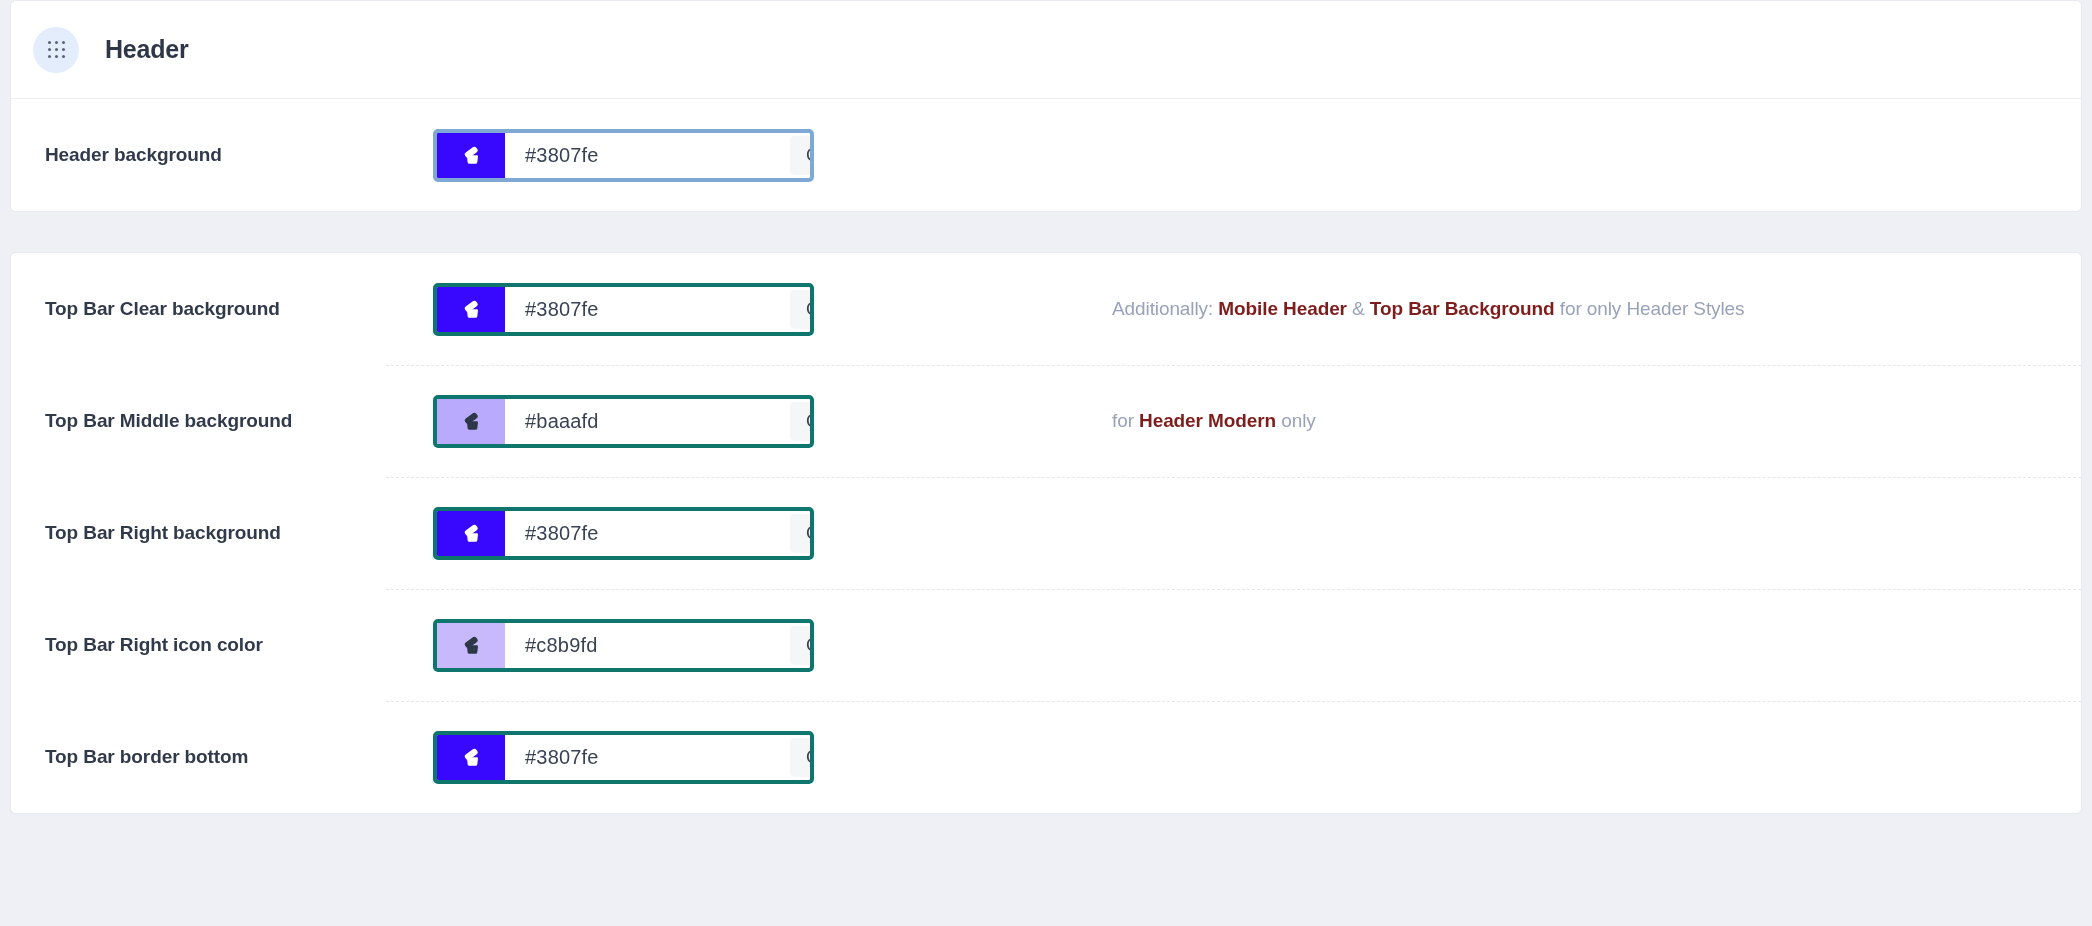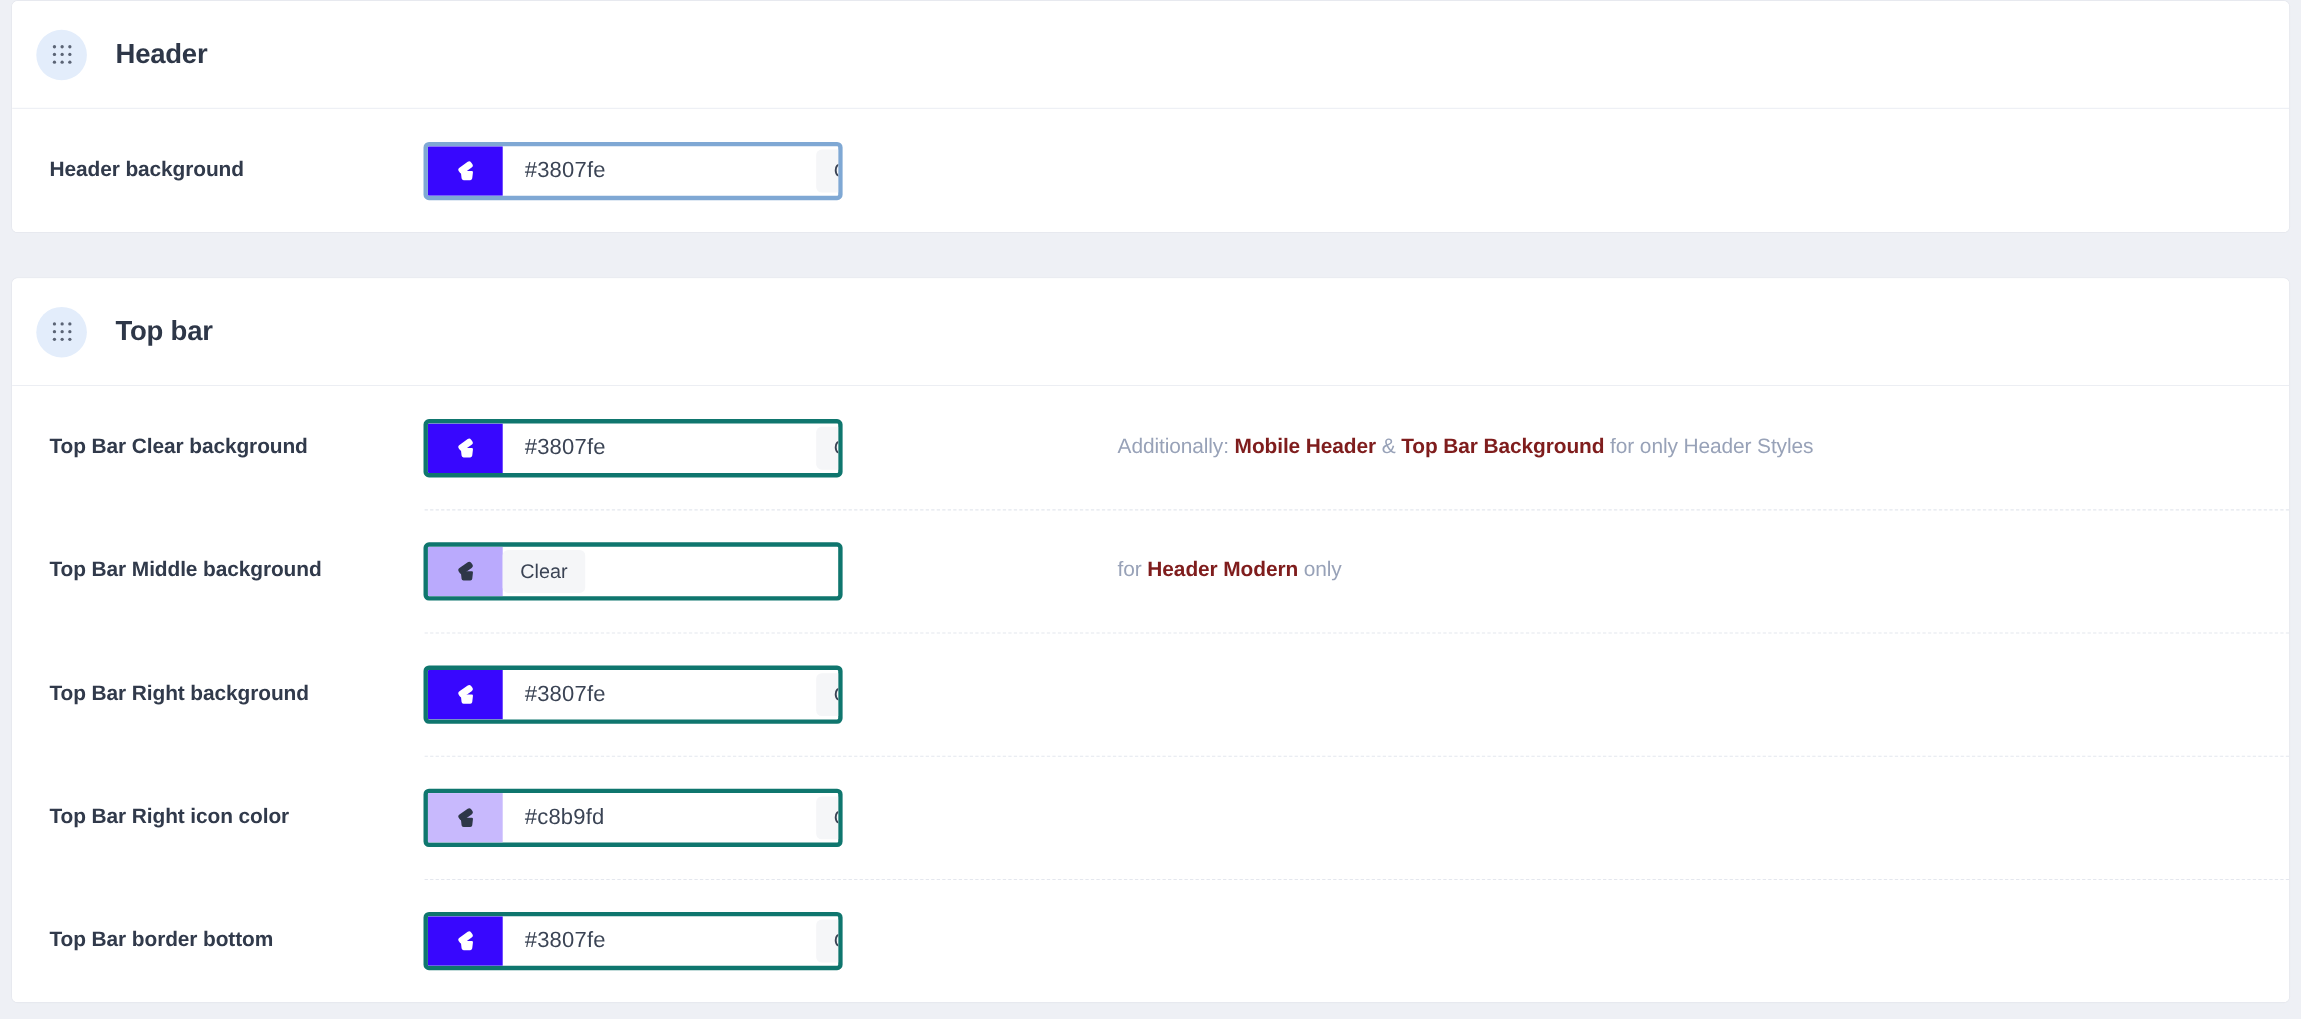--- a/index.html
+++ b/index.html
@@ -71,20 +71,21 @@
   }
 
   
   .rows { background: #fff; }
   .row {
     display: flex;
     align-items: center;
     height: 112px;
     padding-left: 34px;
     position: relative;
+    gap: 48px;
   }
   .row + .row::before {
     content: "";
     position: absolute;
     left: 375px;
     right: 0;
     top: 0;
     border-top: 1px dashed #e4e7ee;
   }
 
@@ -190,36 +191,20 @@
                 </span>
               </div>
               <input class="hex-input" type="text" value="#3807fe" placeholder="#3807fe" style="">
               <button class="clear-btn">Clear</button>
             </div>
           </div>
         </div>
       </div>
       <div class="card-gap"></div>
       <div class="card">
-        <div class="section-head">
-          <div class="drag-circle">
-            <div class="dot-grid">
-              <i></i>
-              <i></i>
-              <i></i>
-              <i></i>
-              <i></i>
-              <i></i>
-              <i></i>
-              <i></i>
-              <i></i>
-            </div>
-          </div>
-          <div class="section-title">Top bar</div>
-        </div>
         <div class="rows">
           <div class="row">
             <div class="row-label">Top Bar Clear background</div>
             <div class="color-field">
               <div class="swatch" style="background:#3807fe;">
                 <span>
                   <svg viewBox="0 0 24 24" fill="none" xmlns="http://www.w3.org/2000/svg">
                     <path d="M6.2 9.2 L14.4 3.4 a2.6 2.6 0 0 1 3.4 .6 l1.1 1.5 a2.6 2.6 0 0 1 -.6 3.6 l-8.2 5.8 a2.6 2.6 0 0 1 -3.4 -.6 l-1.1 -1.5 a2.6 2.6 0 0 1 .6 -3.6 z" fill="#ffffff"></path>
                     <path d="M8.6 12.4 l9.8 0 a1.2 1.2 0 0 1 1.2 1.3 l-.7 6.1 a2 2 0 0 1 -2 1.8 l-6.6 0 a2 2 0 0 1 -2 -1.8 l-.7 -6.1 a1.2 1.2 0 0 1 1.2 -1.3 z" fill="#ffffff"></path>
                     <ellipse cx="13.6" cy="8.1" rx="2.3" ry="1.5" transform="rotate(-35 13.6 8.1)" fill="none" stroke="#ffffff" stroke-width="1.3"></ellipse>
@@ -236,20 +221,21 @@
             <div class="color-field">
               <div class="swatch" style="background:#baaafd;">
                 <span>
                   <svg viewBox="0 0 24 24" fill="none" xmlns="http://www.w3.org/2000/svg">
                     <path d="M6.2 9.2 L14.4 3.4 a2.6 2.6 0 0 1 3.4 .6 l1.1 1.5 a2.6 2.6 0 0 1 -.6 3.6 l-8.2 5.8 a2.6 2.6 0 0 1 -3.4 -.6 l-1.1 -1.5 a2.6 2.6 0 0 1 .6 -3.6 z" fill="#2e3748"></path>
                     <path d="M8.6 12.4 l9.8 0 a1.2 1.2 0 0 1 1.2 1.3 l-.7 6.1 a2 2 0 0 1 -2 1.8 l-6.6 0 a2 2 0 0 1 -2 -1.8 l-.7 -6.1 a1.2 1.2 0 0 1 1.2 -1.3 z" fill="#2e3748"></path>
                     <ellipse cx="13.6" cy="8.1" rx="2.3" ry="1.5" transform="rotate(-35 13.6 8.1)" fill="none" stroke="#2e3748" stroke-width="1.3"></ellipse>
                   </svg>
                 </span>
               </div>
+              <input class="hex-input" type="text" value="#baaafd" placeholder="#baaafd" style="">
               <button class="clear-btn">Clear</button>
             </div>
             <div class="hint"><span>for </span><b>Header Modern</b><span> only</span></div>
           </div>
           <div class="row">
             <div class="row-label">Top Bar Right background</div>
             <div class="color-field">
               <div class="swatch" style="background:#3807fe;">
                 <span>
                   <svg viewBox="0 0 24 24" fill="none" xmlns="http://www.w3.org/2000/svg">

